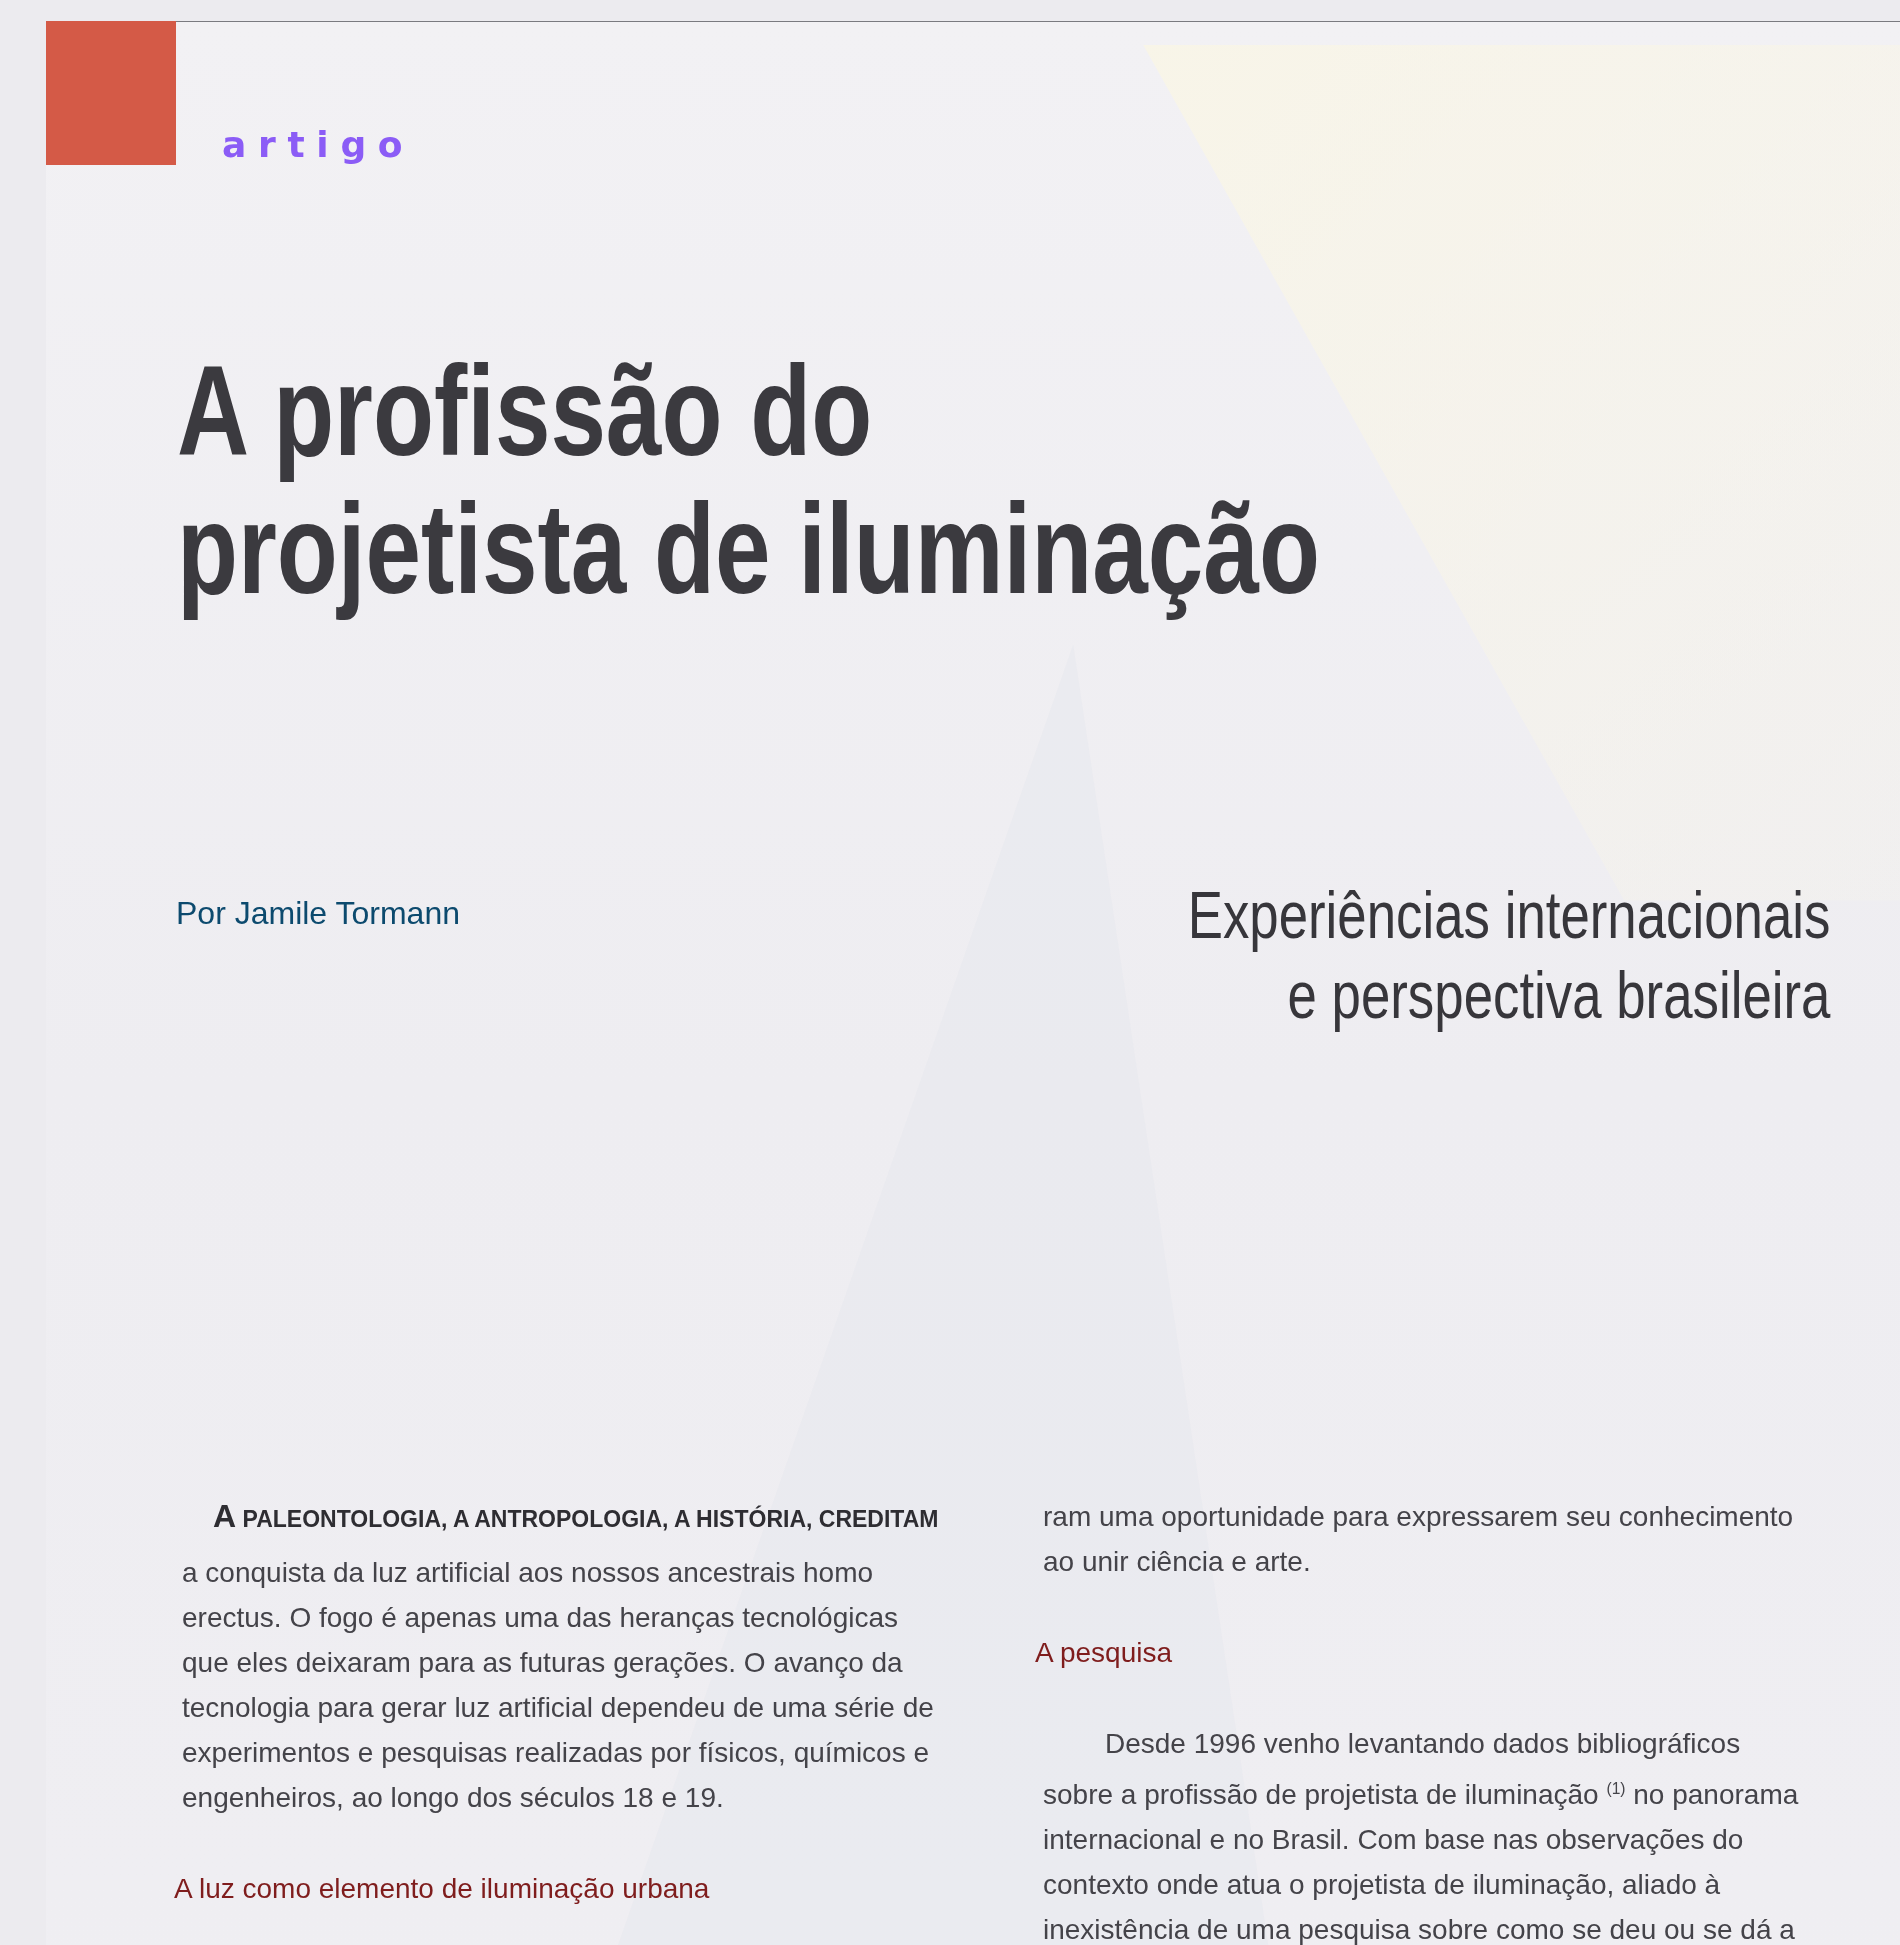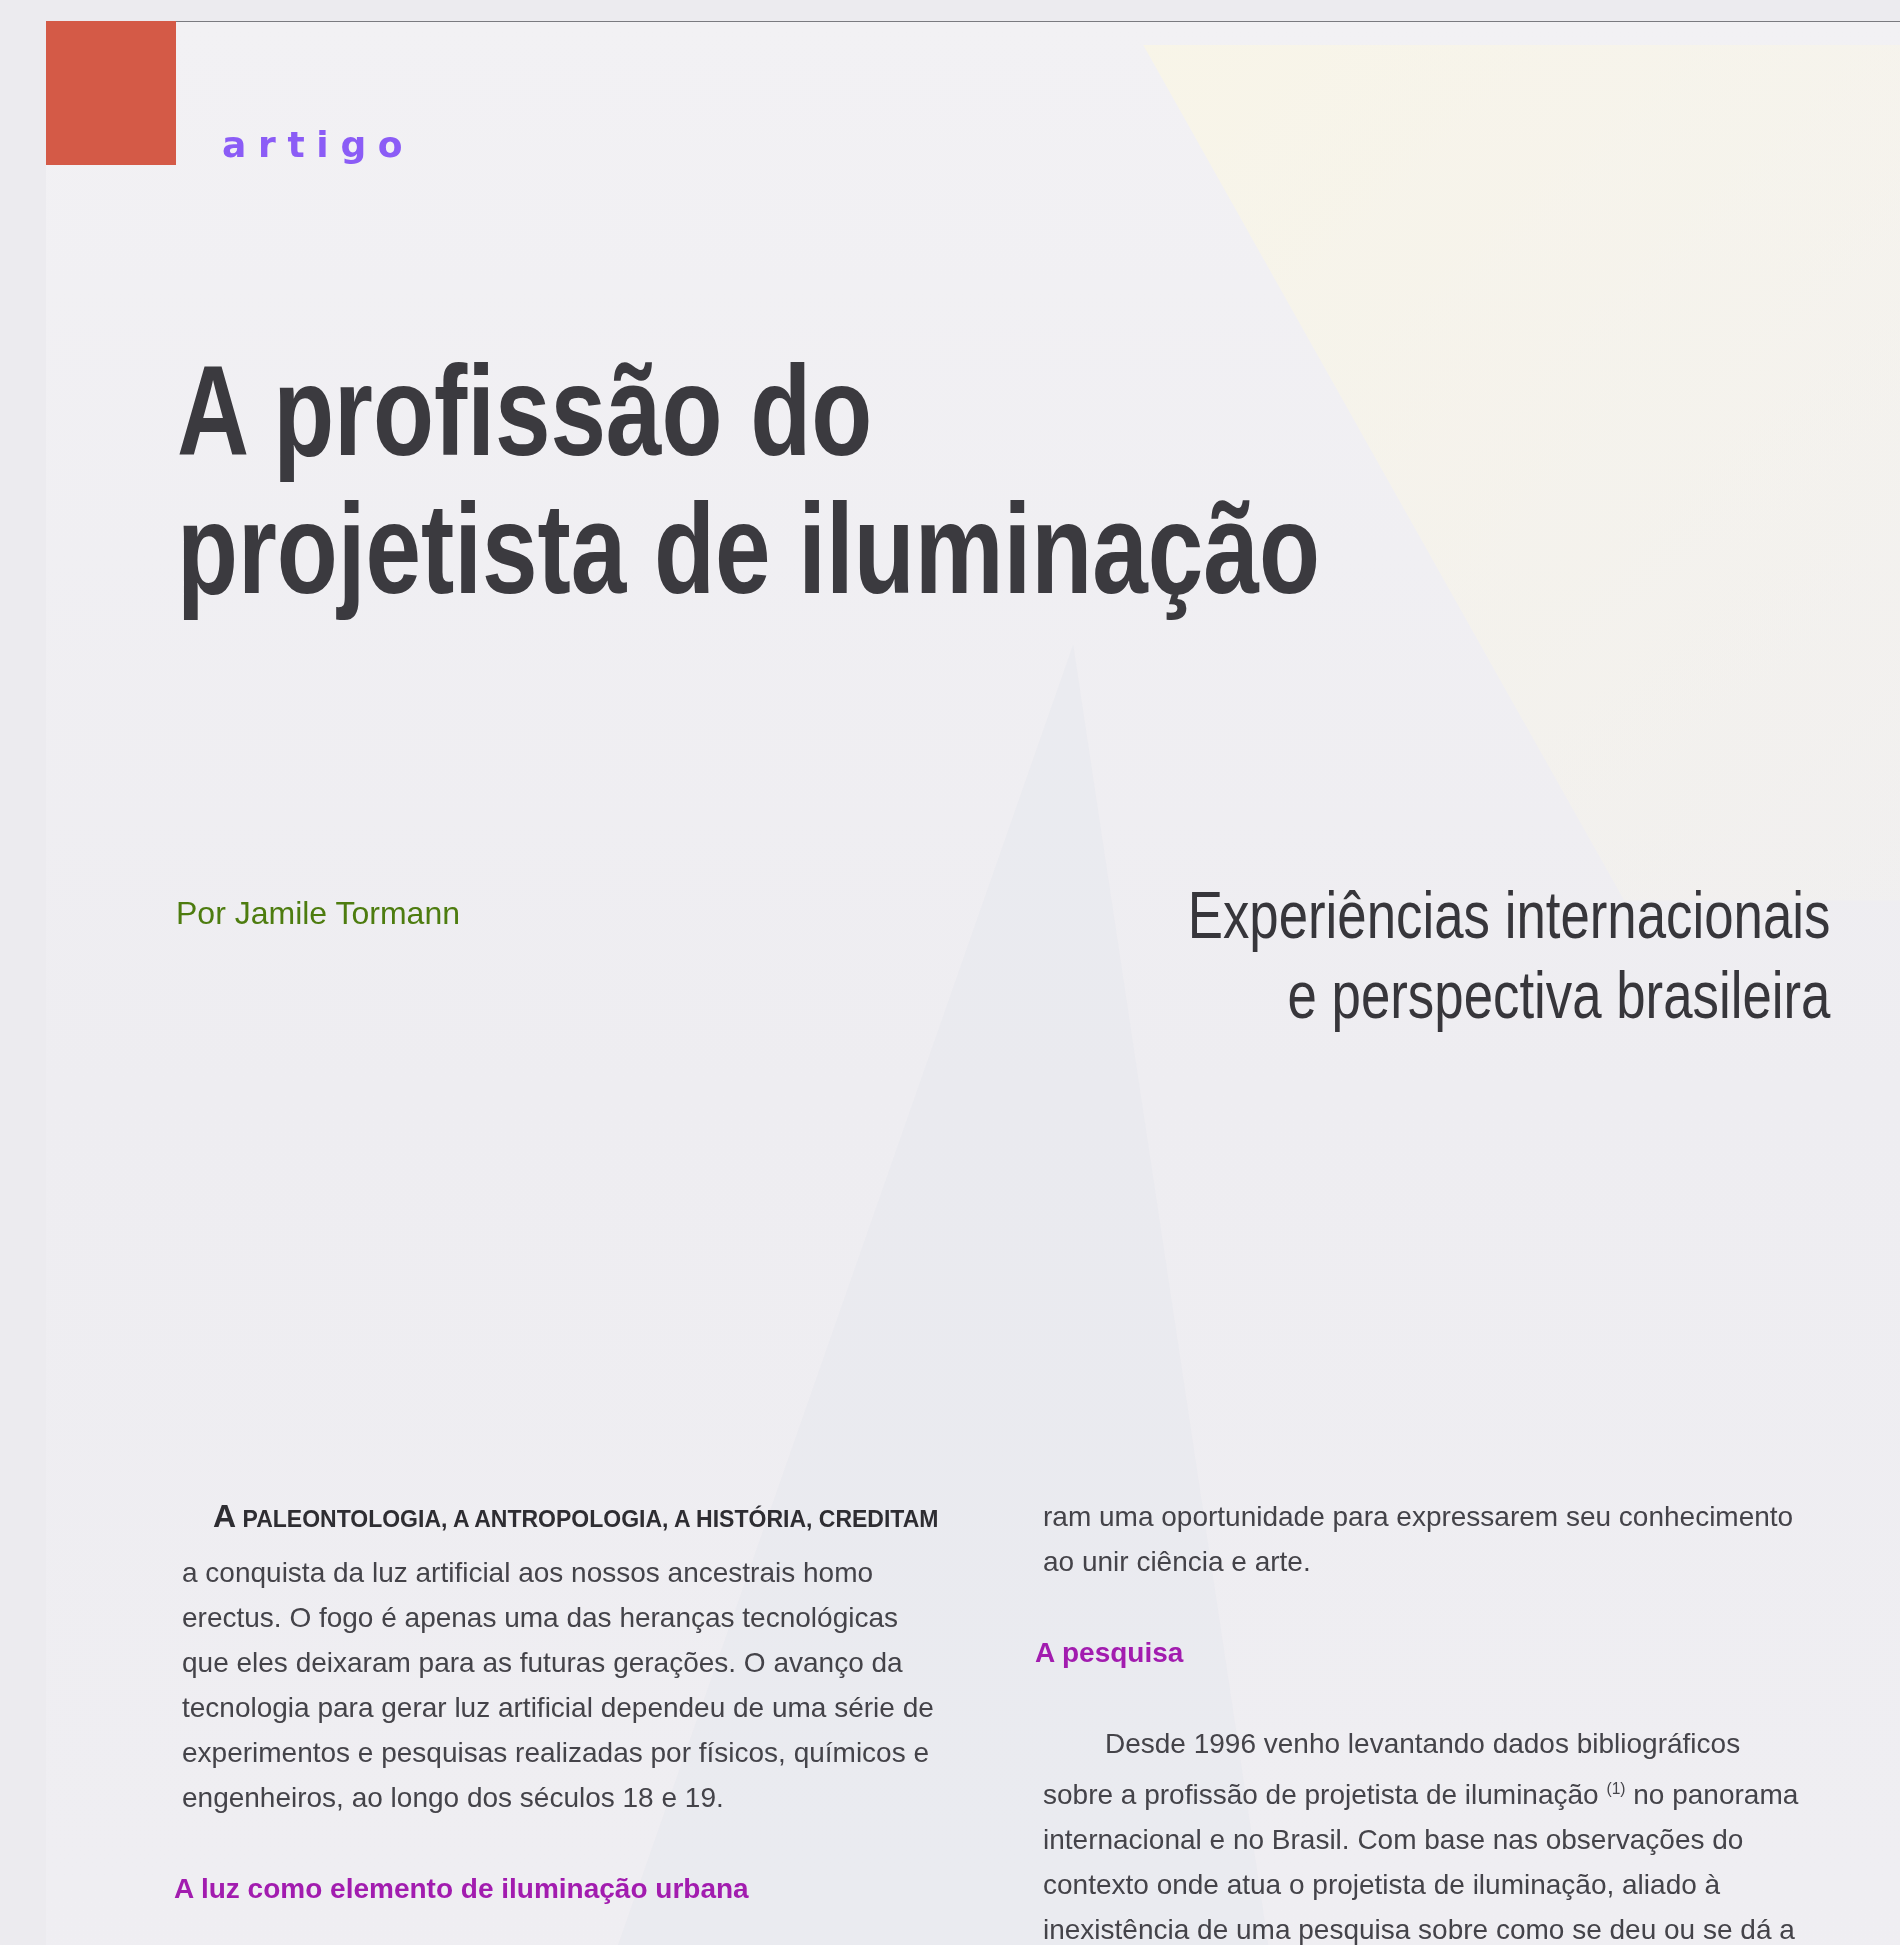--- a/index.html
+++ b/index.html
@@ -34,41 +34,41 @@
   }
   .title {
     position:absolute; left:177px; top:342px; width:1595px; margin:0;
     font-family:"Liberation Sans", sans-serif; font-weight:bold;
     font-size:128px; line-height:138px; color:#3b3a3f;
     transform:scaleX(0.78); transform-origin:left top;
     white-space:nowrap;
   }
   .byline {
     position:absolute; left:176px; top:895px;
-    font-size:32px; color:#4d7c0f;text-align:center;
+    font-size:32px; color:#0c4a6e;text-align:center;
   }
   .subtitle {
     position:absolute; right:70px; top:875px; text-align:right;
     font-size:66px; line-height:80px; color:#37363b;
     transform:scaleX(0.8); transform-origin:right top;
     white-space:nowrap;
   }
   .col {
     position:absolute; top:1486px; width:786px;
     font-size:28px; line-height:45px; color:#444349;
   }
   .col.left { left:174px; }
   .col.right { left:1035px; }
   .col p { margin:8px; text-align:left; }
   .col p.indent { text-indent:62px; }
   .lead-caps { font-weight:bold; font-size:23px; color:#2e2d32; }
   .lead-caps .big { font-size:32px; }
   .lead-wrap { padding-left:31px; }
   .sec-head {
-    font-weight:bold; font-size:28px; color:#a21caf;
+    font-weight:normal; font-size:28px; color:#7f1d1d;
     margin:46px 0 46px 0 !important;
   }
   .sup { font-size:15.6px; vertical-align:super; }
 </style>
 </head>
 <body>
 
 <div class="page">
   <div class="ghost-shape"></div>
   <div class="ghost-tri"></div>

